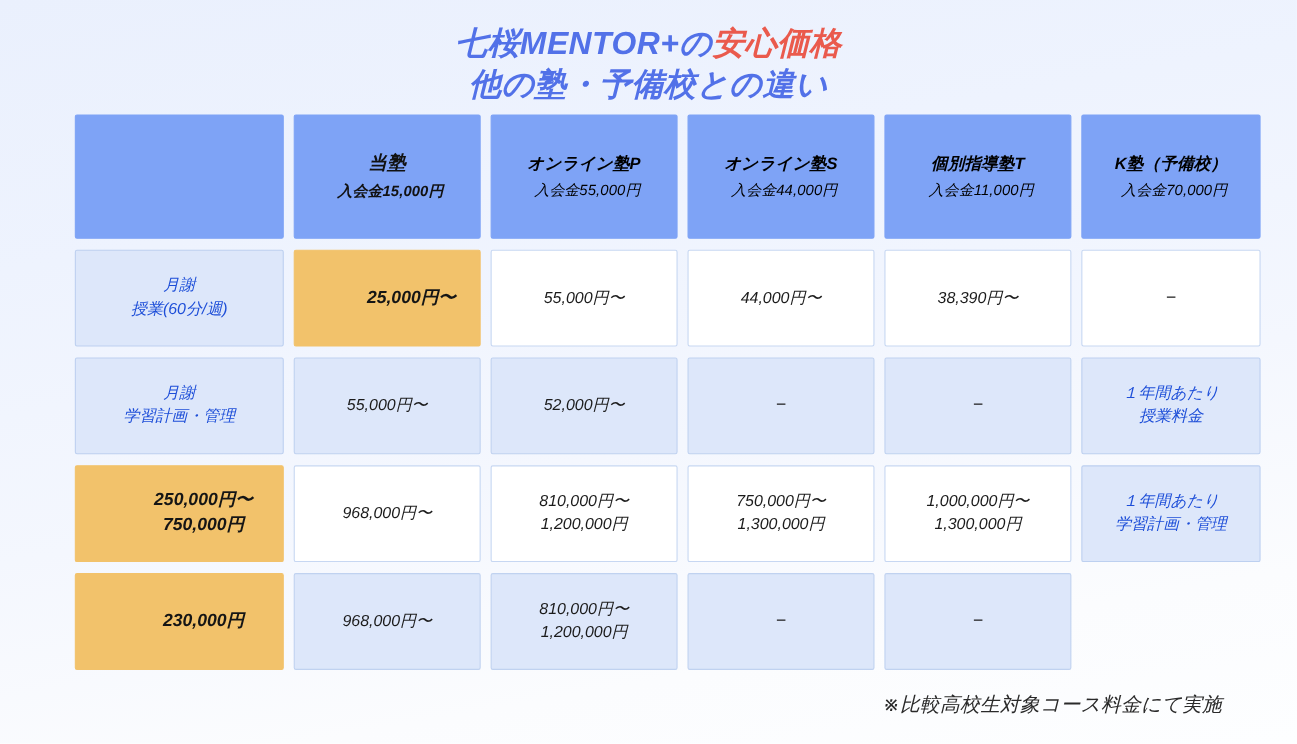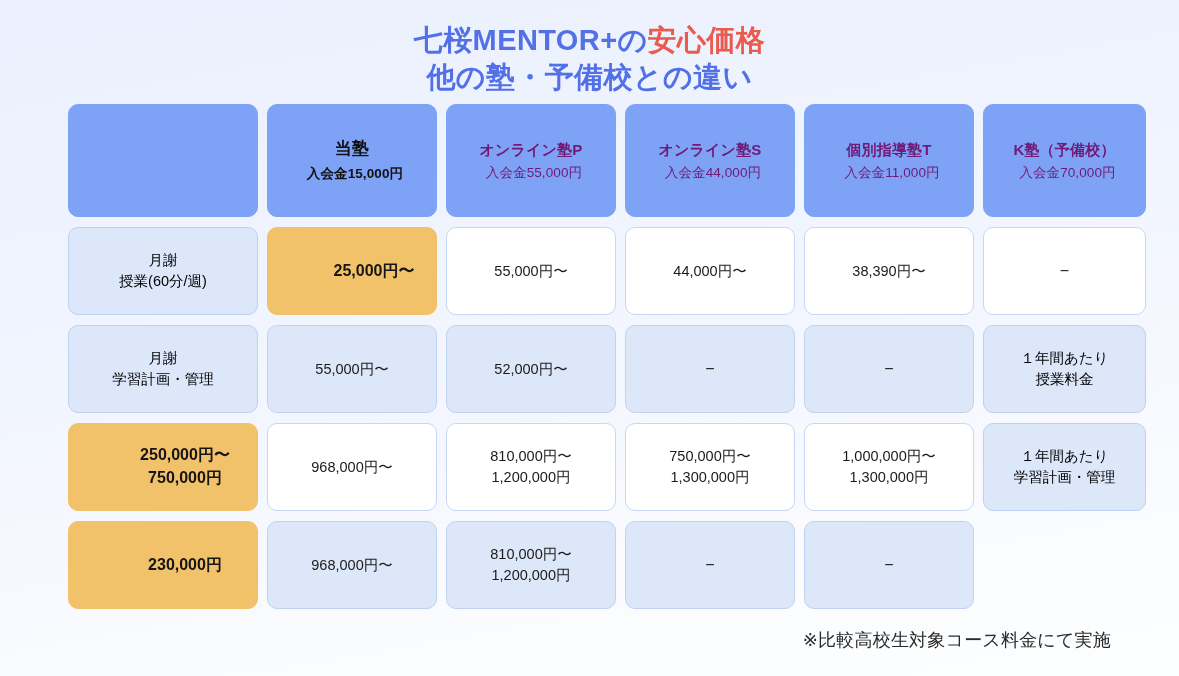--- a/index.html
+++ b/index.html
@@ -13,20 +13,21 @@
     font-family: "Liberation Sans", "DejaVu Sans", sans-serif;
     background: linear-gradient(170deg, #eaf0fd 0%, #eef3fe 28%, #f4f7fe 58%, #fbfcfe 82%, #fdfeff 100%);
     -webkit-font-smoothing: antialiased;
   }
 
   .page {
     position: relative;
     width: 1179px;
     height: 594px;
     box-sizing: border-box;
+    font-style: italic;
   }
 
   
   .title-block {
     position: absolute;
     top: 22px;
     left: 0;
     width: 1179px;
     text-align: center;
     line-height: 1.26;
@@ -54,35 +55,35 @@
   }
 
   .cell {
     box-sizing: border-box;
     display: flex;
     flex-direction: column;
     align-items: center;
     justify-content: center;
     text-align: center;
     line-height: 1.42;
-    border-radius: 10px;
+    border-radius: 2px;
   }
 
   
   .hrow {
     height: 113px;
   }
   .h-blank {
     background: #7ea3f6;
     border: 1px solid #7ea3f6;
   }
   .h-blue {
     background: #7ea3f6;
     border: 1px solid #7ea3f6;
-    color: #701a75;
+    color: #000000;
   }
   .h-blue.h-own {
     color: #111111;
   }
   .h-name {
     font-size: 15px;
     font-weight: bold;
     letter-spacing: 0.2px;
   }
   .h-own .h-name {
@@ -99,21 +100,21 @@
     font-weight: bold;
     font-size: 13.5px;
   }
 
   
   .brow { height: 88px; }
 
   .c-label {
     background: #dde7fa;
     border: 1px solid #bdd0f0;
-    color: #000000;
+    color: #1d4ed8;
     font-size: 14.5px;
   }
   .c-label .lbl-l1,
   .c-label .lbl-l2 { display: block; }
 
   .c-own {
     background: #f2c26b;
     border: 1px solid #f2c26b;
     color: #151515;
     font-size: 16px;

